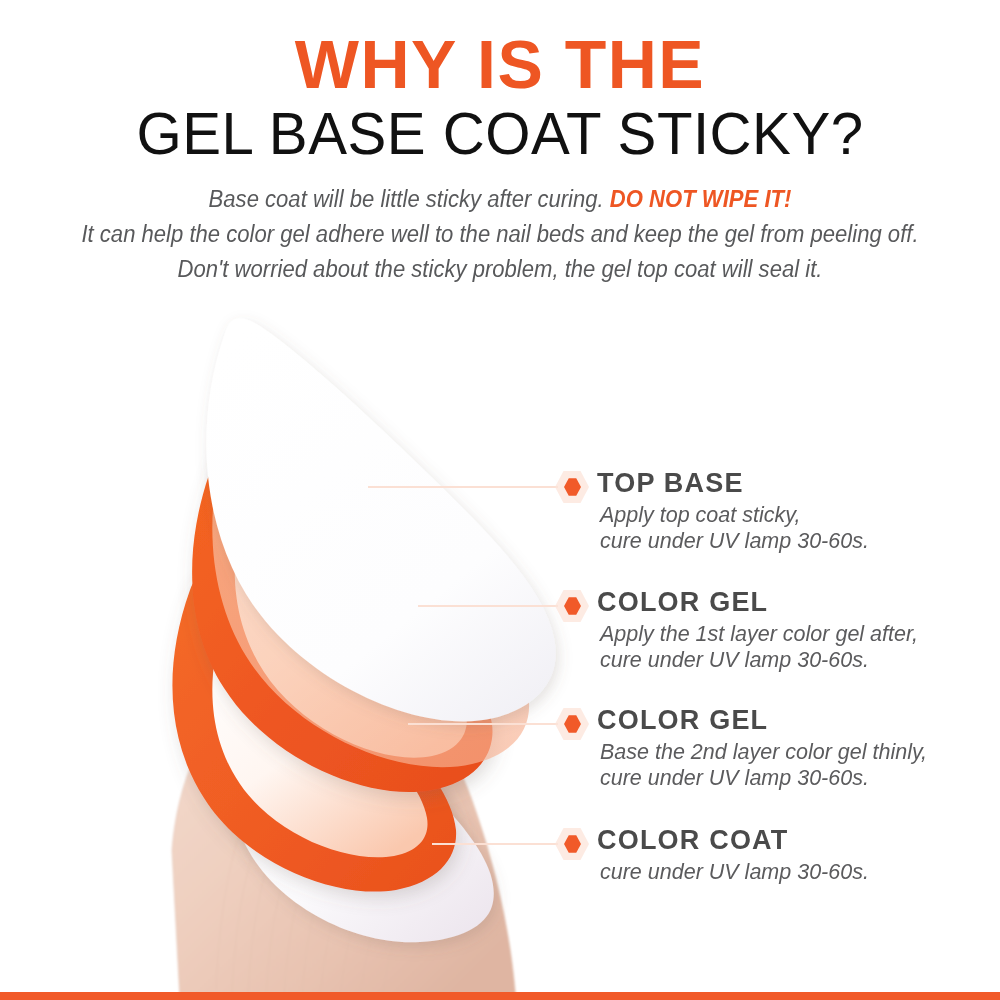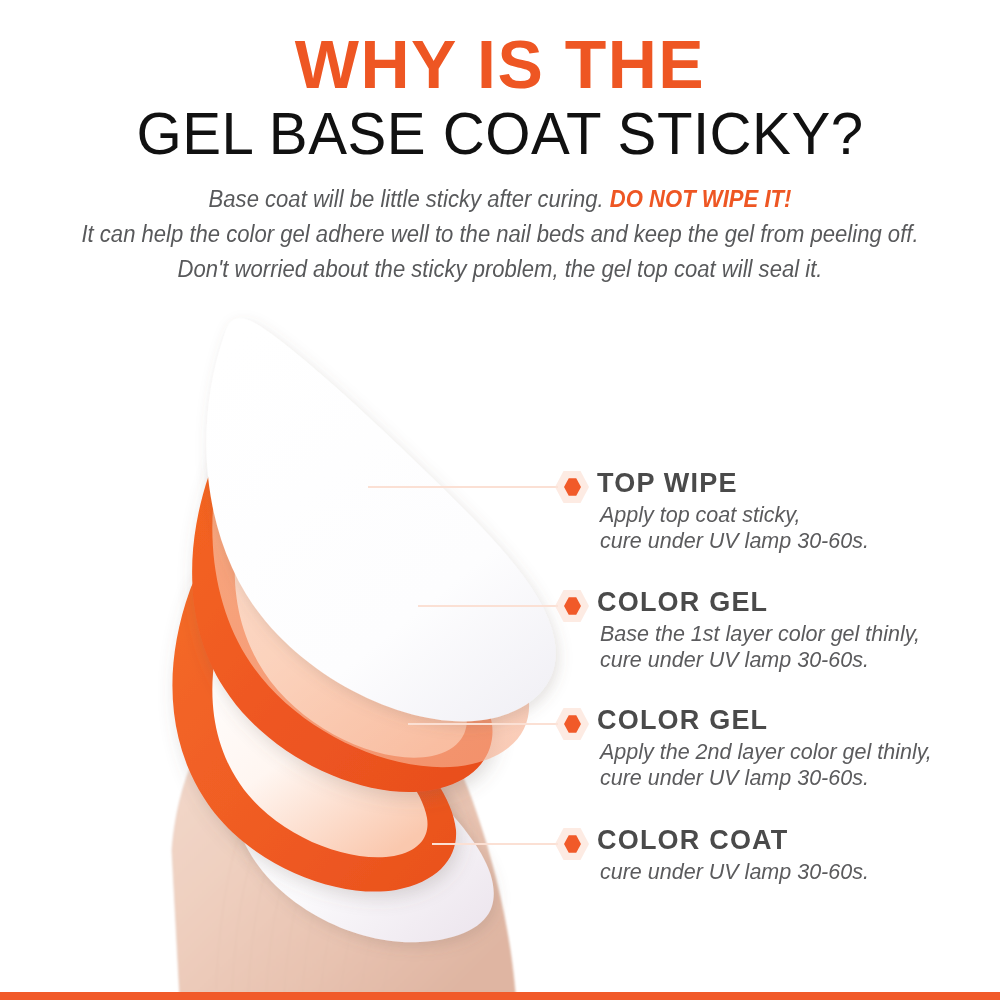--- a/index.html
+++ b/index.html
@@ -308,47 +308,47 @@
   <div class="leader" style="left:368px; top:486px; width:190px;"></div>
   <div class="leader" style="left:418px; top:605px; width:140px;"></div>
   <div class="leader" style="left:408px; top:723px; width:150px;"></div>
   <div class="leader" style="left:432px; top:843px; width:126px;"></div>
 
   <div class="callout" style="top:470px;">
     <span class="bullet">
       <span class="halo"></span>
         <span class="core"></span>
     </span>
-    <div class="heading">TOP WIPE</div>
+    <div class="heading">TOP BASE</div>
     <div class="lines">
       <div>Apply top coat sticky,</div>
       <div>cure under UV lamp 30-60s.</div>
     </div>
   </div>
 
   <div class="callout" style="top:589px;">
     <span class="bullet">
       <span class="halo"></span>
         <span class="core"></span>
     </span>
     <div class="heading">COLOR GEL</div>
     <div class="lines">
-      <div>Base the 1st layer color gel thinly,</div>
+      <div>Apply the 1st layer color gel after,</div>
       <div>cure under UV lamp 30-60s.</div>
     </div>
   </div>
 
   <div class="callout" style="top:707px;">
     <span class="bullet">
       <span class="halo"></span>
         <span class="core"></span>
     </span>
     <div class="heading">COLOR GEL</div>
     <div class="lines">
-      <div>Apply the 2nd layer color gel thinly,</div>
+      <div>Base the 2nd layer color gel thinly,</div>
       <div>cure under UV lamp 30-60s.</div>
     </div>
   </div>
 
   <div class="callout" style="top:827px;">
     <span class="bullet">
       <span class="halo"></span>
         <span class="core"></span>
     </span>
     <div class="heading">COLOR COAT</div>

